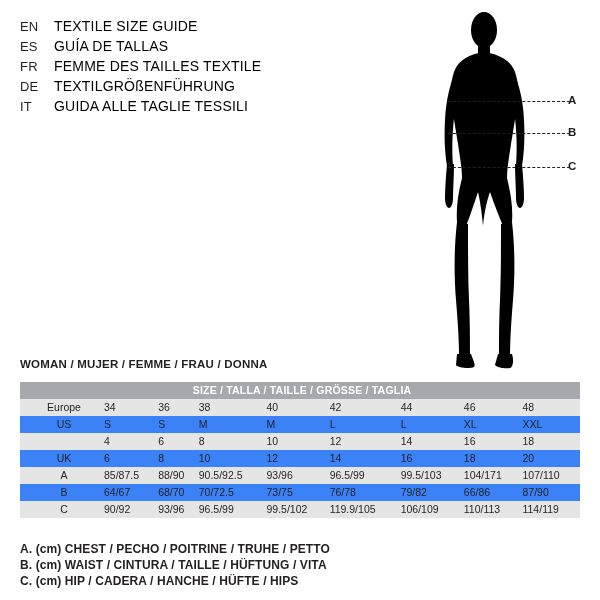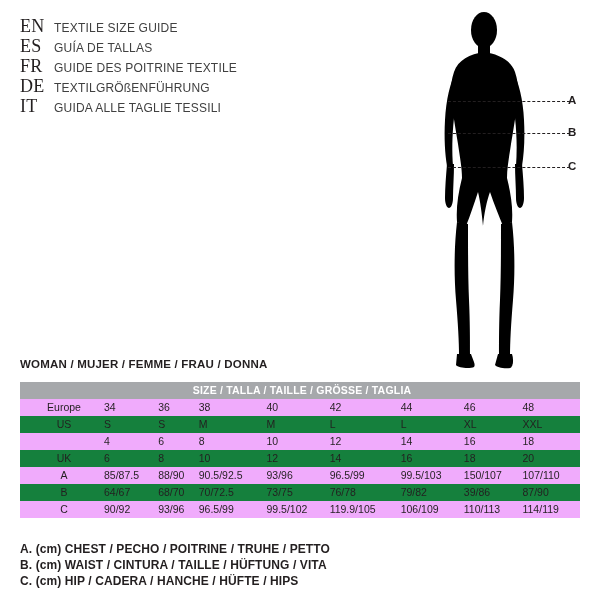--- a/index.html
+++ b/index.html
@@ -29,29 +29,28 @@
     width: 360px;
   }
   .lang-row {
     display: flex;
     align-items: baseline;
     height: 20px;
     line-height: 20px;
   }
   .lang-code {
     width: 34px;
-    font-size: 18px;
+    font-size: 13px;
     letter-spacing: 0.2px;
     color: #231f20;
-    font-family: Liberation Serif, serif;
   }
   .lang-text {
-    font-size: 12px;
+    font-size: 14px;
     letter-spacing: 0.2px;
-    color: #404040;
+    color: #000000;
   }
 
   
   .figure-area {
     position: absolute;
     top: 8px;
     left: 400px;
     width: 200px;
     height: 370px;
   }
@@ -98,25 +97,25 @@
     vertical-align: middle;
   }
   .hdr-row td {
     background: #a6a8ab;
     color: #ffffff;
     font-weight: 700;
     font-size: 10.5px;
     letter-spacing: 0.2px;
   }
   .row-shade td {
-    background: #f0abfc;
+    background: #e5e5e5;
     margin-left: 24px;
   }
   .row-plain td {
-    background: #15803d;
+    background: #3b82f6;
     margin-left: 29px;
   }
   .c-label {
     width: 80px;
     padding-left: 4px !important;
     text-align: center;
   }
   .c-val {
     text-align: left;
   }
@@ -144,21 +143,21 @@
     <div class="lang-row">
       <span class="lang-code">EN</span>
       <span class="lang-text">TEXTILE SIZE GUIDE</span>
     </div>
     <div class="lang-row">
       <span class="lang-code">ES</span>
       <span class="lang-text">GUÍA DE TALLAS</span>
     </div>
     <div class="lang-row">
       <span class="lang-code">FR</span>
-      <span class="lang-text">GUIDE DES POITRINE TEXTILE</span>
+      <span class="lang-text">FEMME DES TAILLES TEXTILE</span>
     </div>
     <div class="lang-row">
       <span class="lang-code">DE</span>
       <span class="lang-text">TEXTILGRÖßENFÜHRUNG</span>
     </div>
     <div class="lang-row">
       <span class="lang-code">IT</span>
       <span class="lang-text">GUIDA ALLE TAGLIE TESSILI</span>
     </div>
   </div>
@@ -283,33 +282,33 @@
       </tr>
 
       <tr class="row-shade">
         <td class="c-label">A</td>
         <td class="c-val">85/87.5</td>
         <td class="c-val">88/90</td>
         <td class="c-val">90.5/92.5</td>
         <td class="c-val">93/96</td>
         <td class="c-val">96.5/99</td>
         <td class="c-val">99.5/103</td>
-        <td class="c-val">150/107</td>
+        <td class="c-val">104/171</td>
         <td class="c-val">107/110</td>
       </tr>
 
       <tr class="row-plain">
         <td class="c-label">B</td>
         <td class="c-val">64/67</td>
         <td class="c-val">68/70</td>
         <td class="c-val">70/72.5</td>
         <td class="c-val">73/75</td>
         <td class="c-val">76/78</td>
         <td class="c-val">79/82</td>
-        <td class="c-val">39/86</td>
+        <td class="c-val">66/86</td>
         <td class="c-val">87/90</td>
       </tr>
 
       <tr class="row-shade">
         <td class="c-label">C</td>
         <td class="c-val">90/92</td>
         <td class="c-val">93/96</td>
         <td class="c-val">96.5/99</td>
         <td class="c-val">99.5/102</td>
         <td class="c-val">119.9/105</td>

